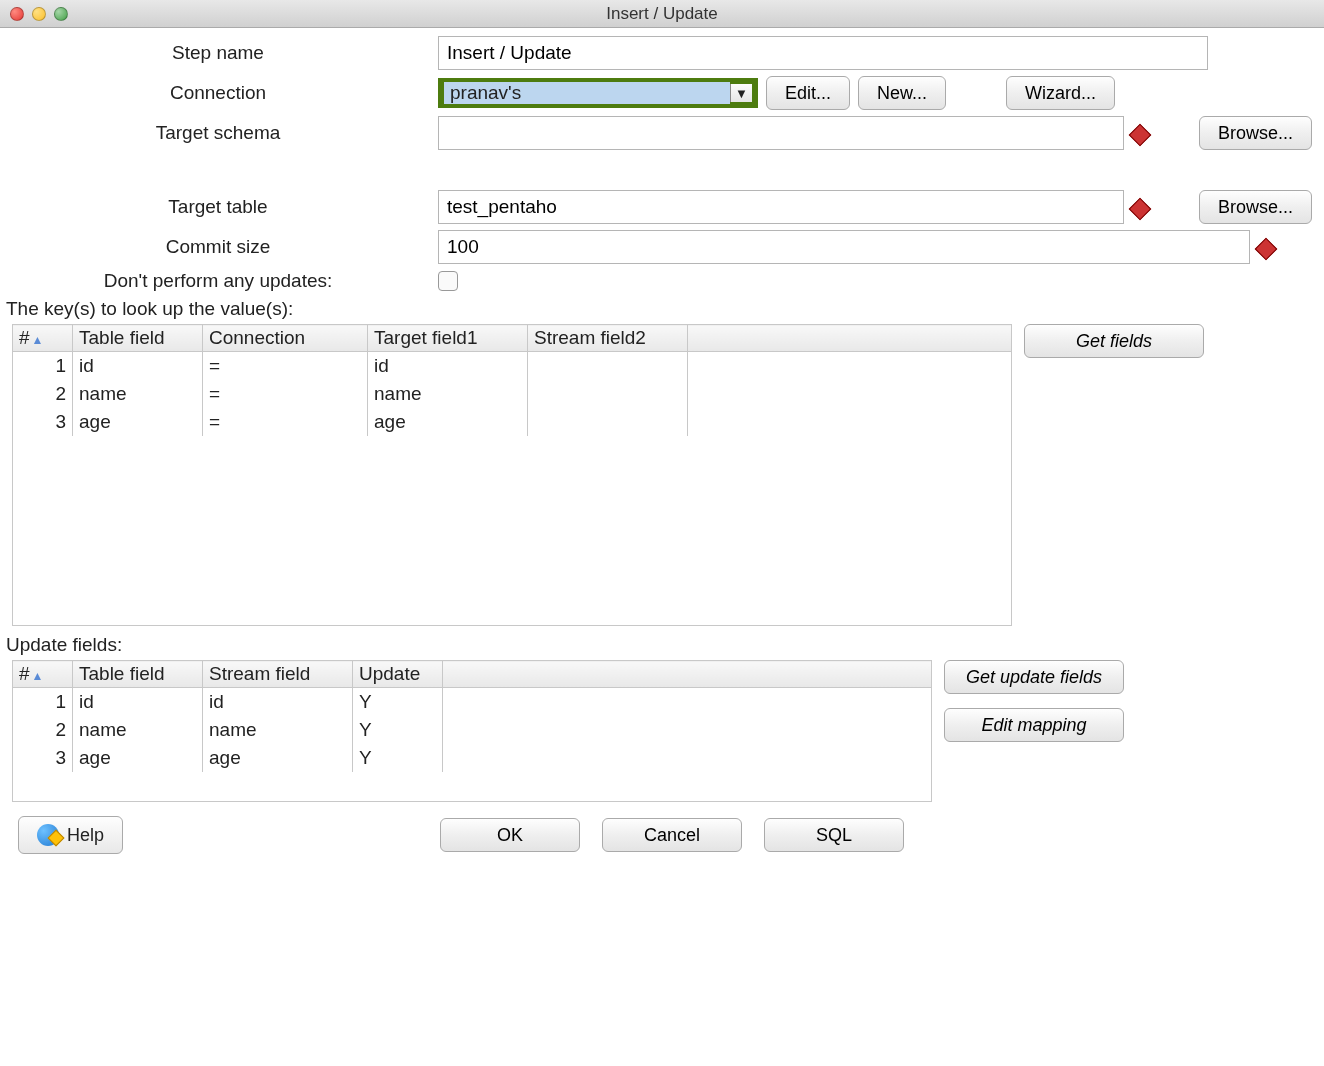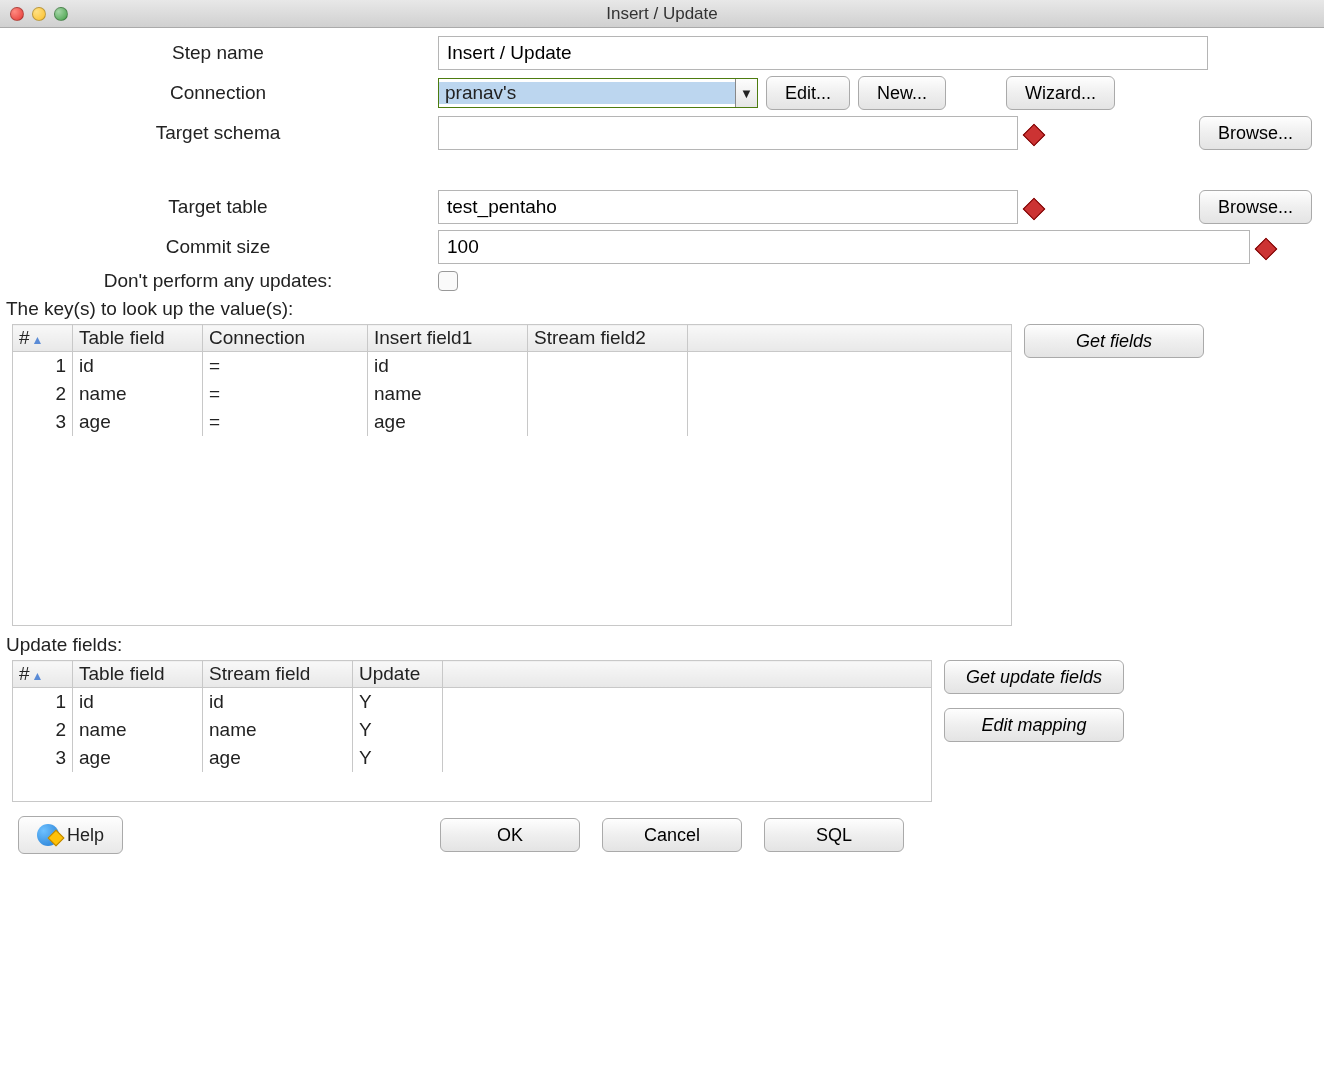--- a/index.html
+++ b/index.html
@@ -46,24 +46,24 @@
   .row .lab { text-align: center; padding-right: 8px; font-size: 19px; }
   .controls { display: flex; align-items: center; gap: 8px; }
   input.text {
     height: 34px;
     border: 1px solid #b5b5b5;
     padding: 2px 8px;
     font-size: 19px;
     background: #fff;
   }
   .text.full { width: 770px; }
-  .text.mid  { width: 580px; }
+  .text.mid  { width: 686px; }
   .combo {
     display:flex; align-items:center;
-    border:1px solid #4d7c0f; background:#fff;
+    border:6px solid #4d7c0f; background:#fff;
     width:320px; height:30px;
   }
   .combo .combo-val {
     flex:1; padding:0 6px; font-size:19px;
     background:#bcd6ef;
   }
   .combo .combo-btn {
     width:22px; height:100%;
     border-left:1px solid #888;
     display:flex; align-items:center; justify-content:center;
@@ -217,21 +217,21 @@
         <col style="width:165px">
         <col style="width:160px">
         <col style="width:160px">
         <col>
     </colgroup>
     <tbody>
         <tr>
       <th><span>#</span><span class="sort">▲</span></th>
       <th>Table field</th>
       <th>Connection</th>
-      <th>Insert field1</th>
+      <th>Target field1</th>
       <th>Stream field2</th>
       <th></th>
     </tr>
     <tr>
           <td class="num">1</td>
           <td>id</td>
           <td>=</td>
           <td>id</td>
           <td></td>
           <td></td>

